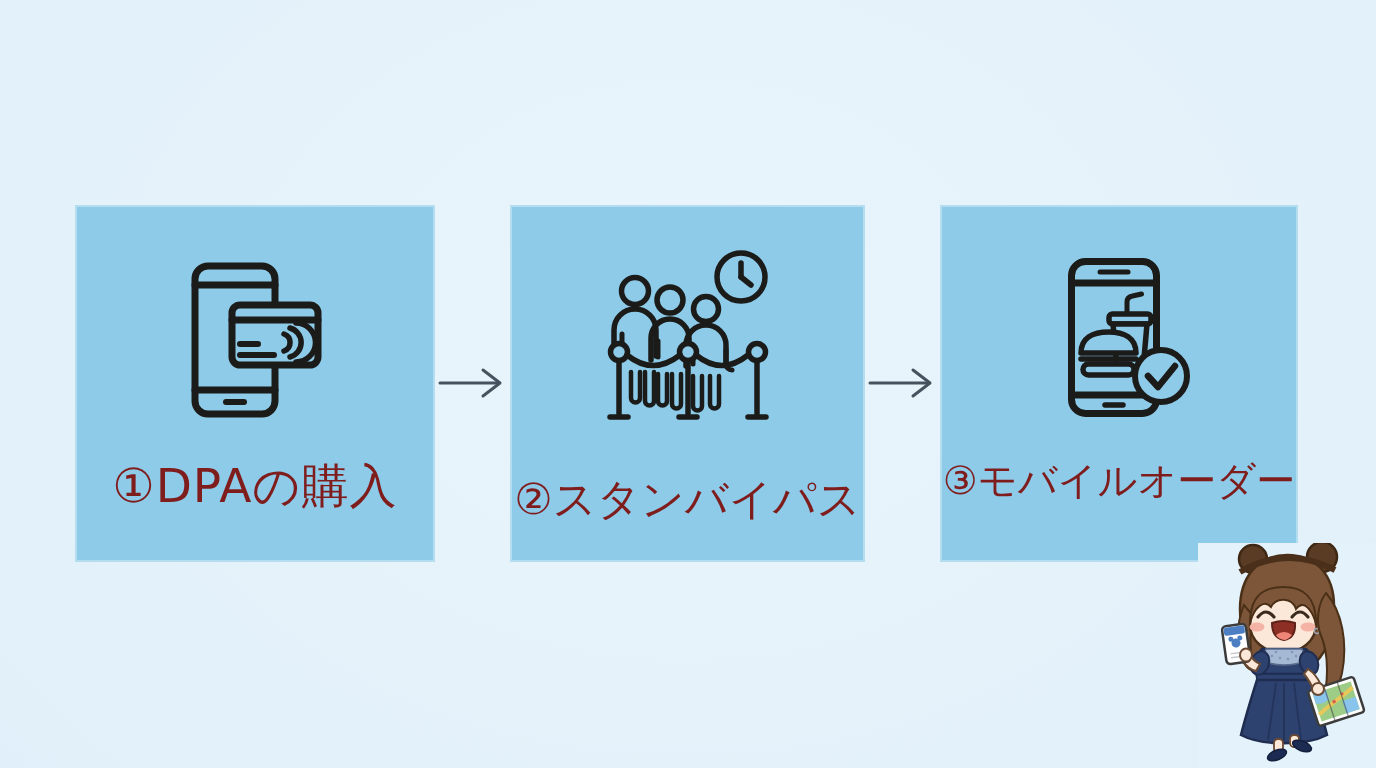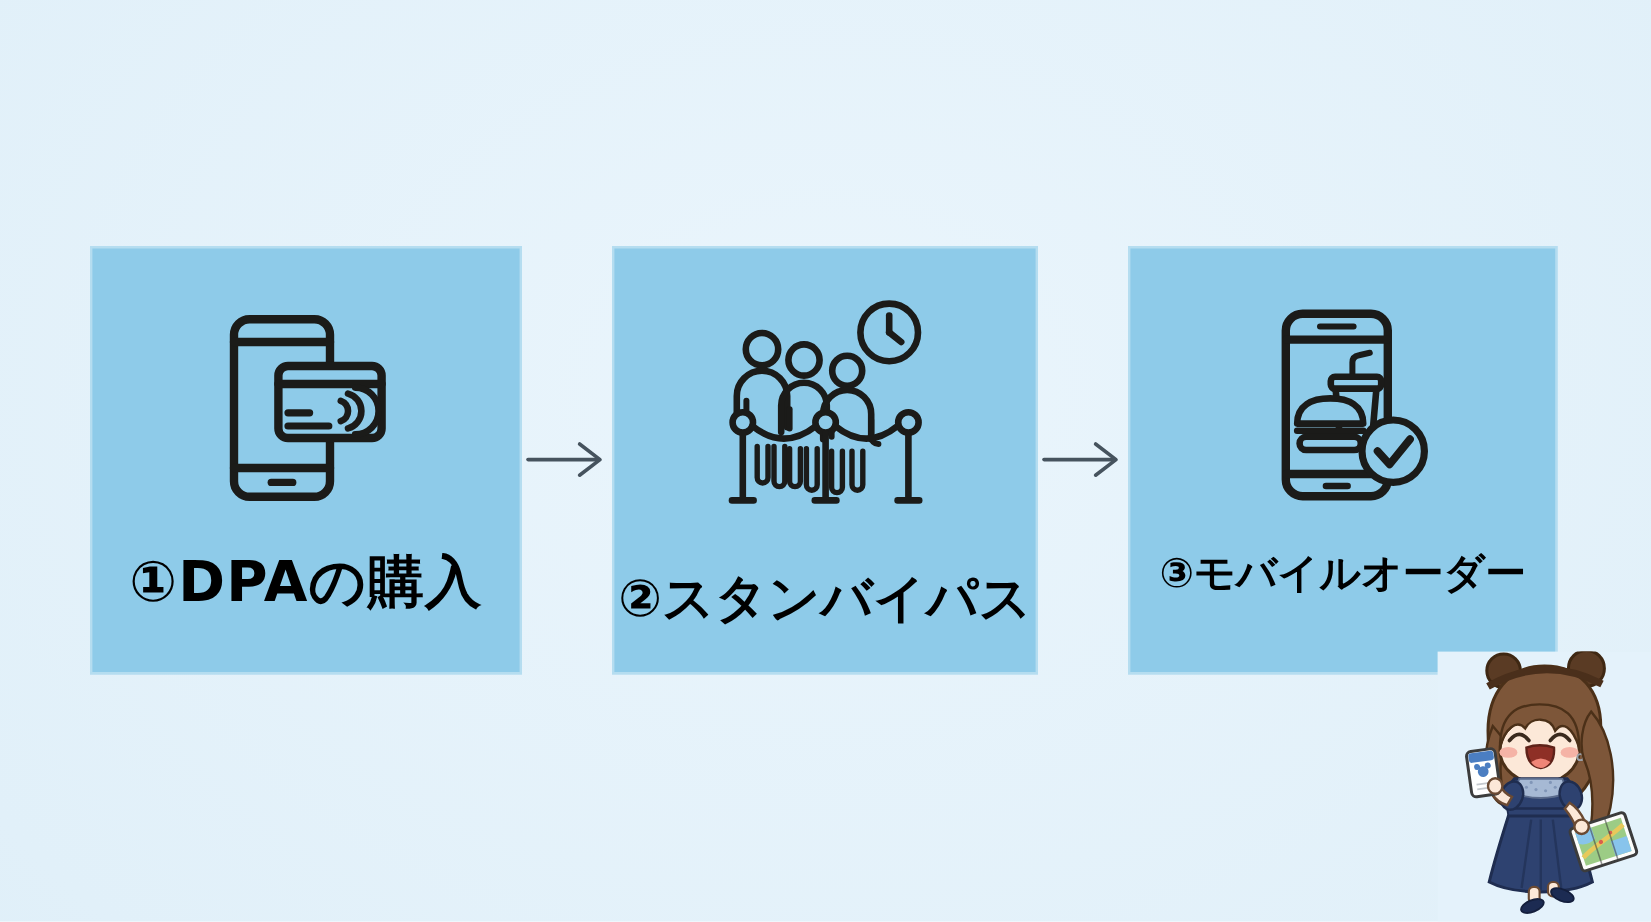--- a/index.html
+++ b/index.html
@@ -9,25 +9,25 @@
     font-family:"DejaVu Sans","Liberation Sans",sans-serif;
   }
   .step{
     position:absolute;background:#8ecbe9;
     box-shadow:inset 0 0 0 2px rgba(255,255,255,0.35);
   }
   .step-icon{position:absolute;}
   .ico{stroke:#1b1b19;fill:none;stroke-linecap:round;stroke-linejoin:round;}
   .step-label{
     position:absolute;left:50%;transform:translateX(-50%);top:254px;
-    white-space:nowrap;font-weight:bold;color:#000000;line-height:1.15;
+    white-space:nowrap;font-weight:normal;color:#7f1d1d;line-height:1.15;
   }
   .label-1{font-size:47px;letter-spacing:1px;}
   .label-2{font-size:43px;margin-top:16px;}
-  .label-3{font-size:34px;}
+  .label-3{font-size:39px;}
   .arrow{position:absolute;}
   .mascot{
     position:absolute;left:1198px;top:543px;width:178px;height:225px;
     background:#e4f2fb;
   }
 </style>
 </head>
 <body>
 
 <div class="canvas">

